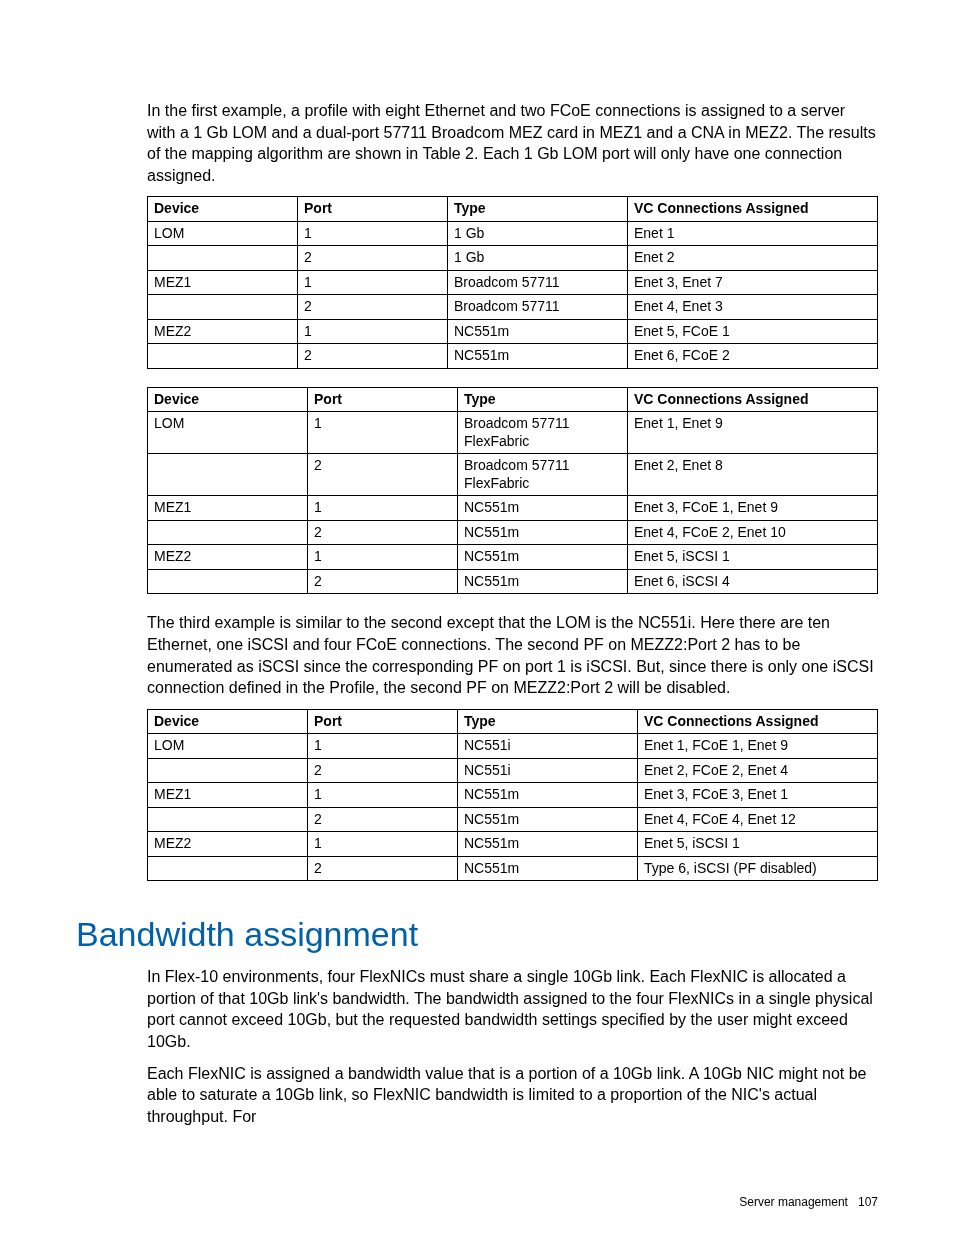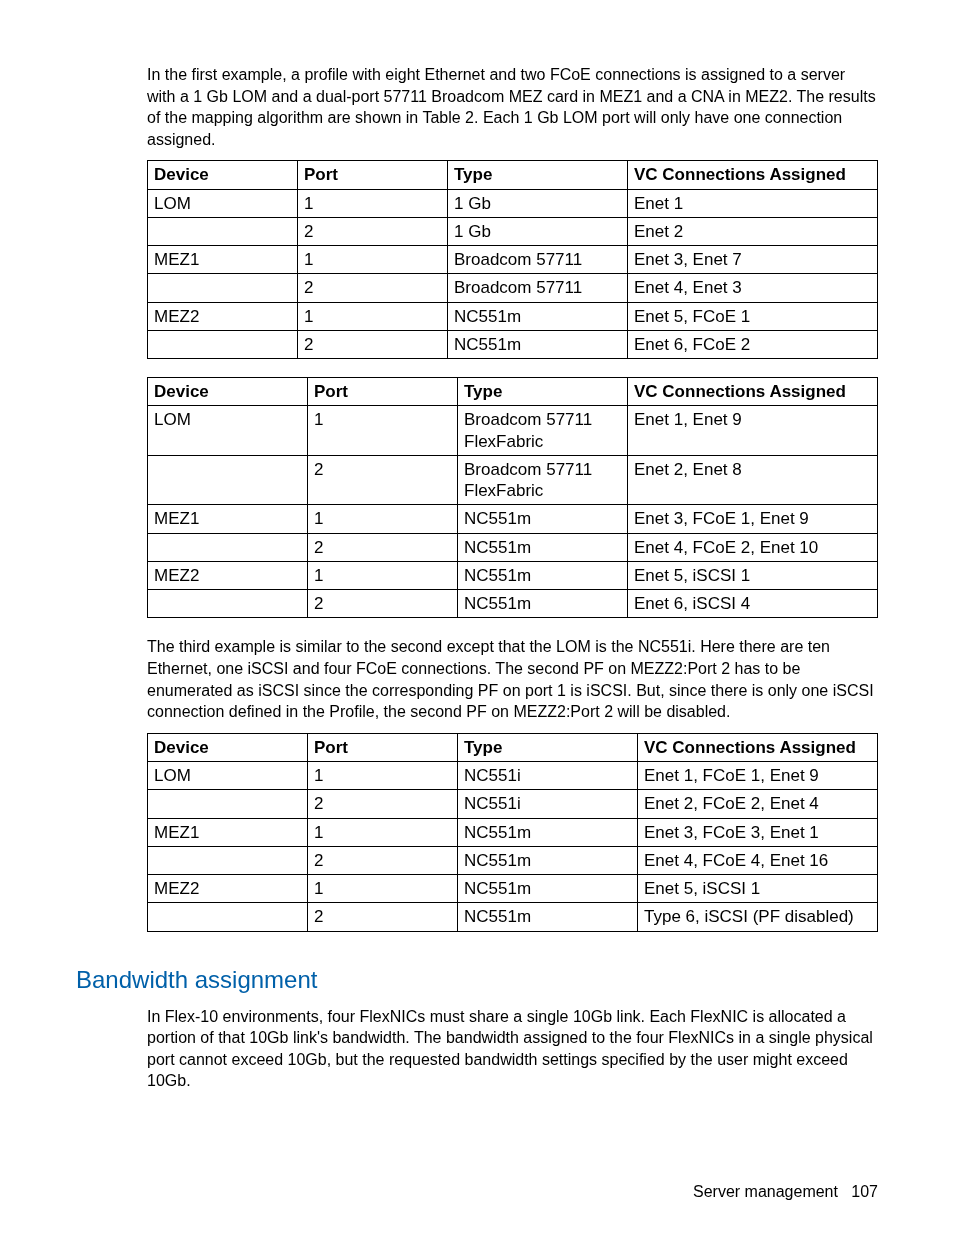--- a/index.html
+++ b/index.html
@@ -9,57 +9,57 @@
     width: 954px;
     height: 1235px;
     background: #ffffff;
     font-family: Arial, Helvetica, sans-serif;
     color: #000;
   }
   .page {
     box-sizing: border-box;
     width: 954px;
     height: 1235px;
-    padding: 64px 76px 40px 76px;
+    padding: 100px 76px 40px 76px;
     position: relative;
   }
   .body-text {
     font-size: 16px;
     line-height: 1.35;
     margin: 0 0 10px 71px;
     color: #000;
   }
   h2.section {
-    font-size: 24px;
+    font-size: 34px;
     font-weight: normal;
     color: #0060a9;
     margin: 34px 0 12px 0;
   }
   table.data {
     border-collapse: collapse;
     width: 100%;
     margin: 4px 0 18px 71px;
     width: calc(100% - 71px);
-    font-size: 17px;
+    font-size: 14px;
   }
   table.data th, table.data td {
     border: 1px solid #000;
     padding: 3px 6px 3px 6px;
     text-align: left;
     vertical-align: top;
     line-height: 1.25;
   }
   table.data th {
     font-weight: bold;
   }
   .footer {
     position: absolute;
-    bottom: 34px;
+    bottom: 26px;
     right: 76px;
-    font-size: 16px;
+    font-size: 12px;
   }
   
   .col-device { width: 150px; }
   .col-port   { width: 150px; }
   .col-type   { width: 180px; }
   .col-vc     { width: auto; }
 </style>
 </head>
 <body>
 
@@ -211,38 +211,39 @@
       <tr>
           <td>MEZ1</td>
           <td>1</td>
           <td>NC551m</td>
           <td>Enet 3, FCoE 3, Enet 1</td>
         </tr>
       <tr>
           <td></td>
           <td>2</td>
           <td>NC551m</td>
-          <td>Enet 4, FCoE 4, Enet 16</td>
+          <td>Enet 4, FCoE 4, Enet 12</td>
         </tr>
       <tr>
           <td>MEZ2</td>
           <td>1</td>
           <td>NC551m</td>
           <td>Enet 5, iSCSI 1</td>
         </tr>
       <tr>
           <td></td>
           <td>2</td>
           <td>NC551m</td>
           <td>Type 6, iSCSI (PF disabled)</td>
         </tr>
     </tbody>
   </table>
 
   <h2 class="section">Bandwidth assignment</h2>
 
   <p class="body-text">In Flex-10 environments, four FlexNICs must share a single 10Gb link. Each FlexNIC is allocated a portion of that 10Gb link's bandwidth. The bandwidth assigned to the four FlexNICs in a single physical port cannot exceed 10Gb, but the requested bandwidth settings specified by the user might exceed 10Gb.</p>
+  <p class="body-text">Each FlexNIC is assigned a bandwidth value that is a portion of a 10Gb link. A 10Gb NIC might not be able to saturate a 10Gb link, so FlexNIC bandwidth is limited to a proportion of the NIC's actual throughput. For</p>
 
   <div class="footer">
     <span>Server management</span>&nbsp;&nbsp;&nbsp;<span>107</span>
   </div>
 
 </div>
 
 </body></html>

